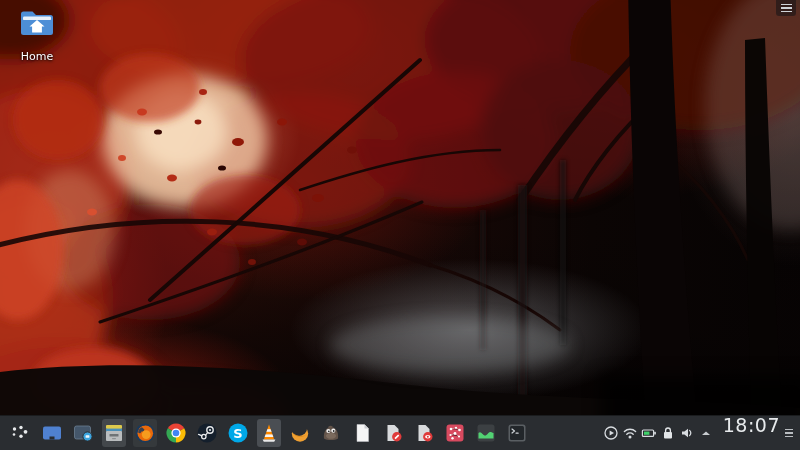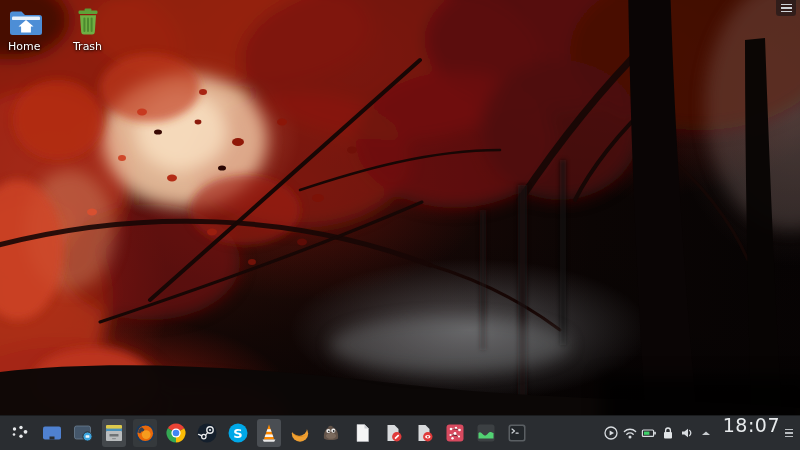--- a/index.html
+++ b/index.html
@@ -21,21 +21,21 @@
       radial-gradient(ellipse 190px 230px at 25px 295px, rgba(172,30,17,.9), rgba(0,0,0,0) 75%),
       radial-gradient(ellipse 230px 110px at 120px 400px, rgba(158,28,15,.85), rgba(0,0,0,0) 75%),
       radial-gradient(ellipse 260px 160px at 300px 180px, rgba(118,18,10,.6), rgba(0,0,0,0) 75%),
       linear-gradient(180deg, rgba(0,0,0,0) 52%, rgba(8,4,4,.65) 74%, rgba(4,2,2,.95) 100%),
       linear-gradient(90deg, #200a06 0%, #2a0d07 28%, #170806 52%, #0b0504 74%, #060303 100%);
   }
   #wallpaper-svg { position:absolute; inset:0; }
 
   
   .desk-icon { position:absolute; width:58px; display:flex; flex-direction:column;
-               gap:3px; cursor:default; }
+               align-items:center; gap:13px; cursor:default; }
   .desk-icon .label { font-size:11px; color:#fff;
                       text-shadow:0 1px 3px rgba(0,0,0,.95), 0 0 2px rgba(0,0,0,.8); }
   #icon-home  { left:8px;  top:7px; }
   #icon-trash { left:73px; top:7px; }
 
   
   #desk-toolbox { position:absolute; top:0; right:4px; width:20px; height:16px;
                   background:rgba(18,18,22,.55); border-radius:0 0 3px 3px;
                   display:flex; flex-direction:column; justify-content:center;
                   align-items:center; gap:2px; }
@@ -155,31 +155,20 @@
 
   <div class="desk-icon" id="icon-home">
     <svg width="36" height="30" viewBox="0 0 36 30">
       <path d="M2 7 a2.5 2.5 0 0 1 2.5-2.5 h9 l3.5 3.5 h14.5 a2.5 2.5 0 0 1 2.5 2.5 v15 a2.5 2.5 0 0 1 -2.5 2.5 h-27 a2.5 2.5 0 0 1 -2.5 -2.5 Z" fill="#4d8ed6"></path>
       <rect x="4" y="9.5" width="28" height="3.6" rx="1.2" fill="rgba(255,255,255,.88)"></rect>
       <path d="M18 13 L10.5 19.5 h2.6 v6 h9.8 v-6 h2.6 Z" fill="#ffffff"></path>
     </svg>
     <span class="label">Home</span>
   </div>
 
-  <div class="desk-icon" id="icon-trash">
-    <svg width="30" height="30" viewBox="0 0 30 30">
-      <rect x="11.5" y="1.5" width="7" height="2.6" rx="1.2" fill="#5c9a36"></rect>
-      <rect x="5.5" y="3.6" width="19" height="3.4" rx="1.2" fill="#5fa138"></rect>
-      <path d="M7 8.2 h16 l-1.2 17 a2.6 2.6 0 0 1 -2.6 2.4 h-8.4 a2.6 2.6 0 0 1 -2.6 -2.4 Z" fill="#6fb044"></path>
-      <rect x="10.4" y="10.5" width="2" height="14.5" rx="1" fill="#4c8a2e"></rect>
-      <rect x="14" y="10.5" width="2" height="14.5" rx="1" fill="#4c8a2e"></rect>
-      <rect x="17.6" y="10.5" width="2" height="14.5" rx="1" fill="#4c8a2e"></rect>
-    </svg>
-    <span class="label">Trash</span>
-  </div>
 
   <div id="desk-toolbox">
     <i></i>
       <i></i>
       <i></i>
   </div>
 
   <div id="panel">
 
     <div class="task">

